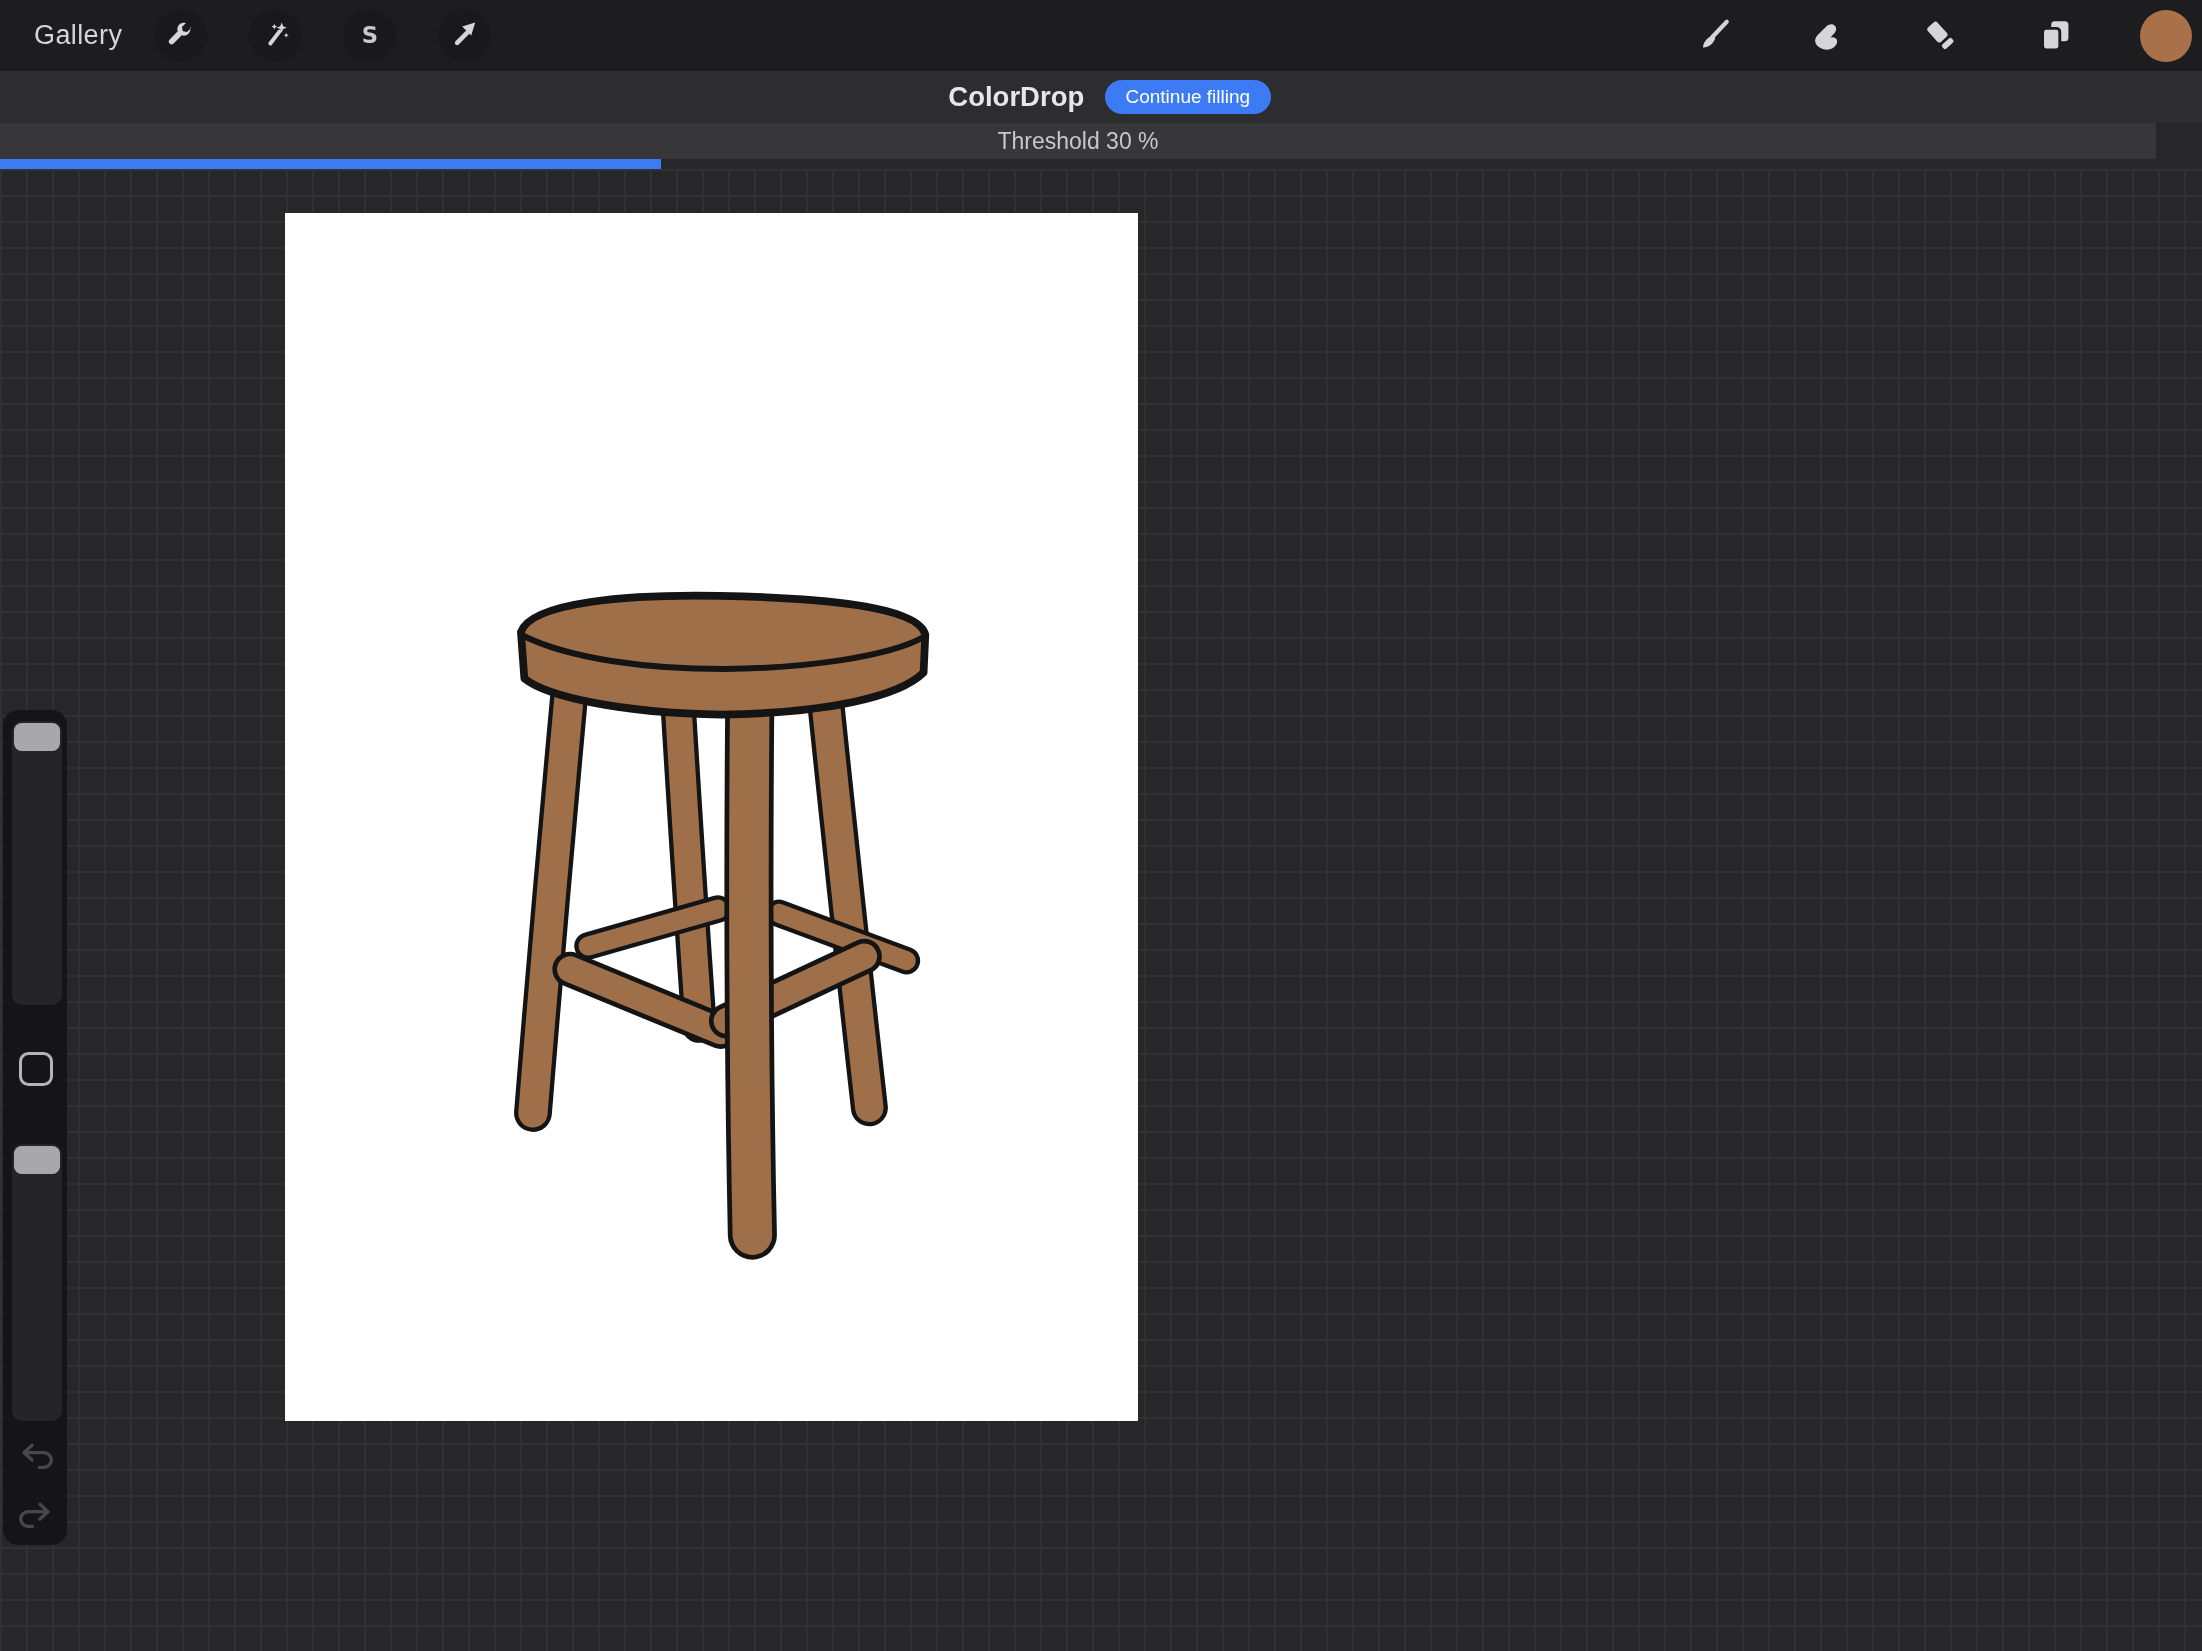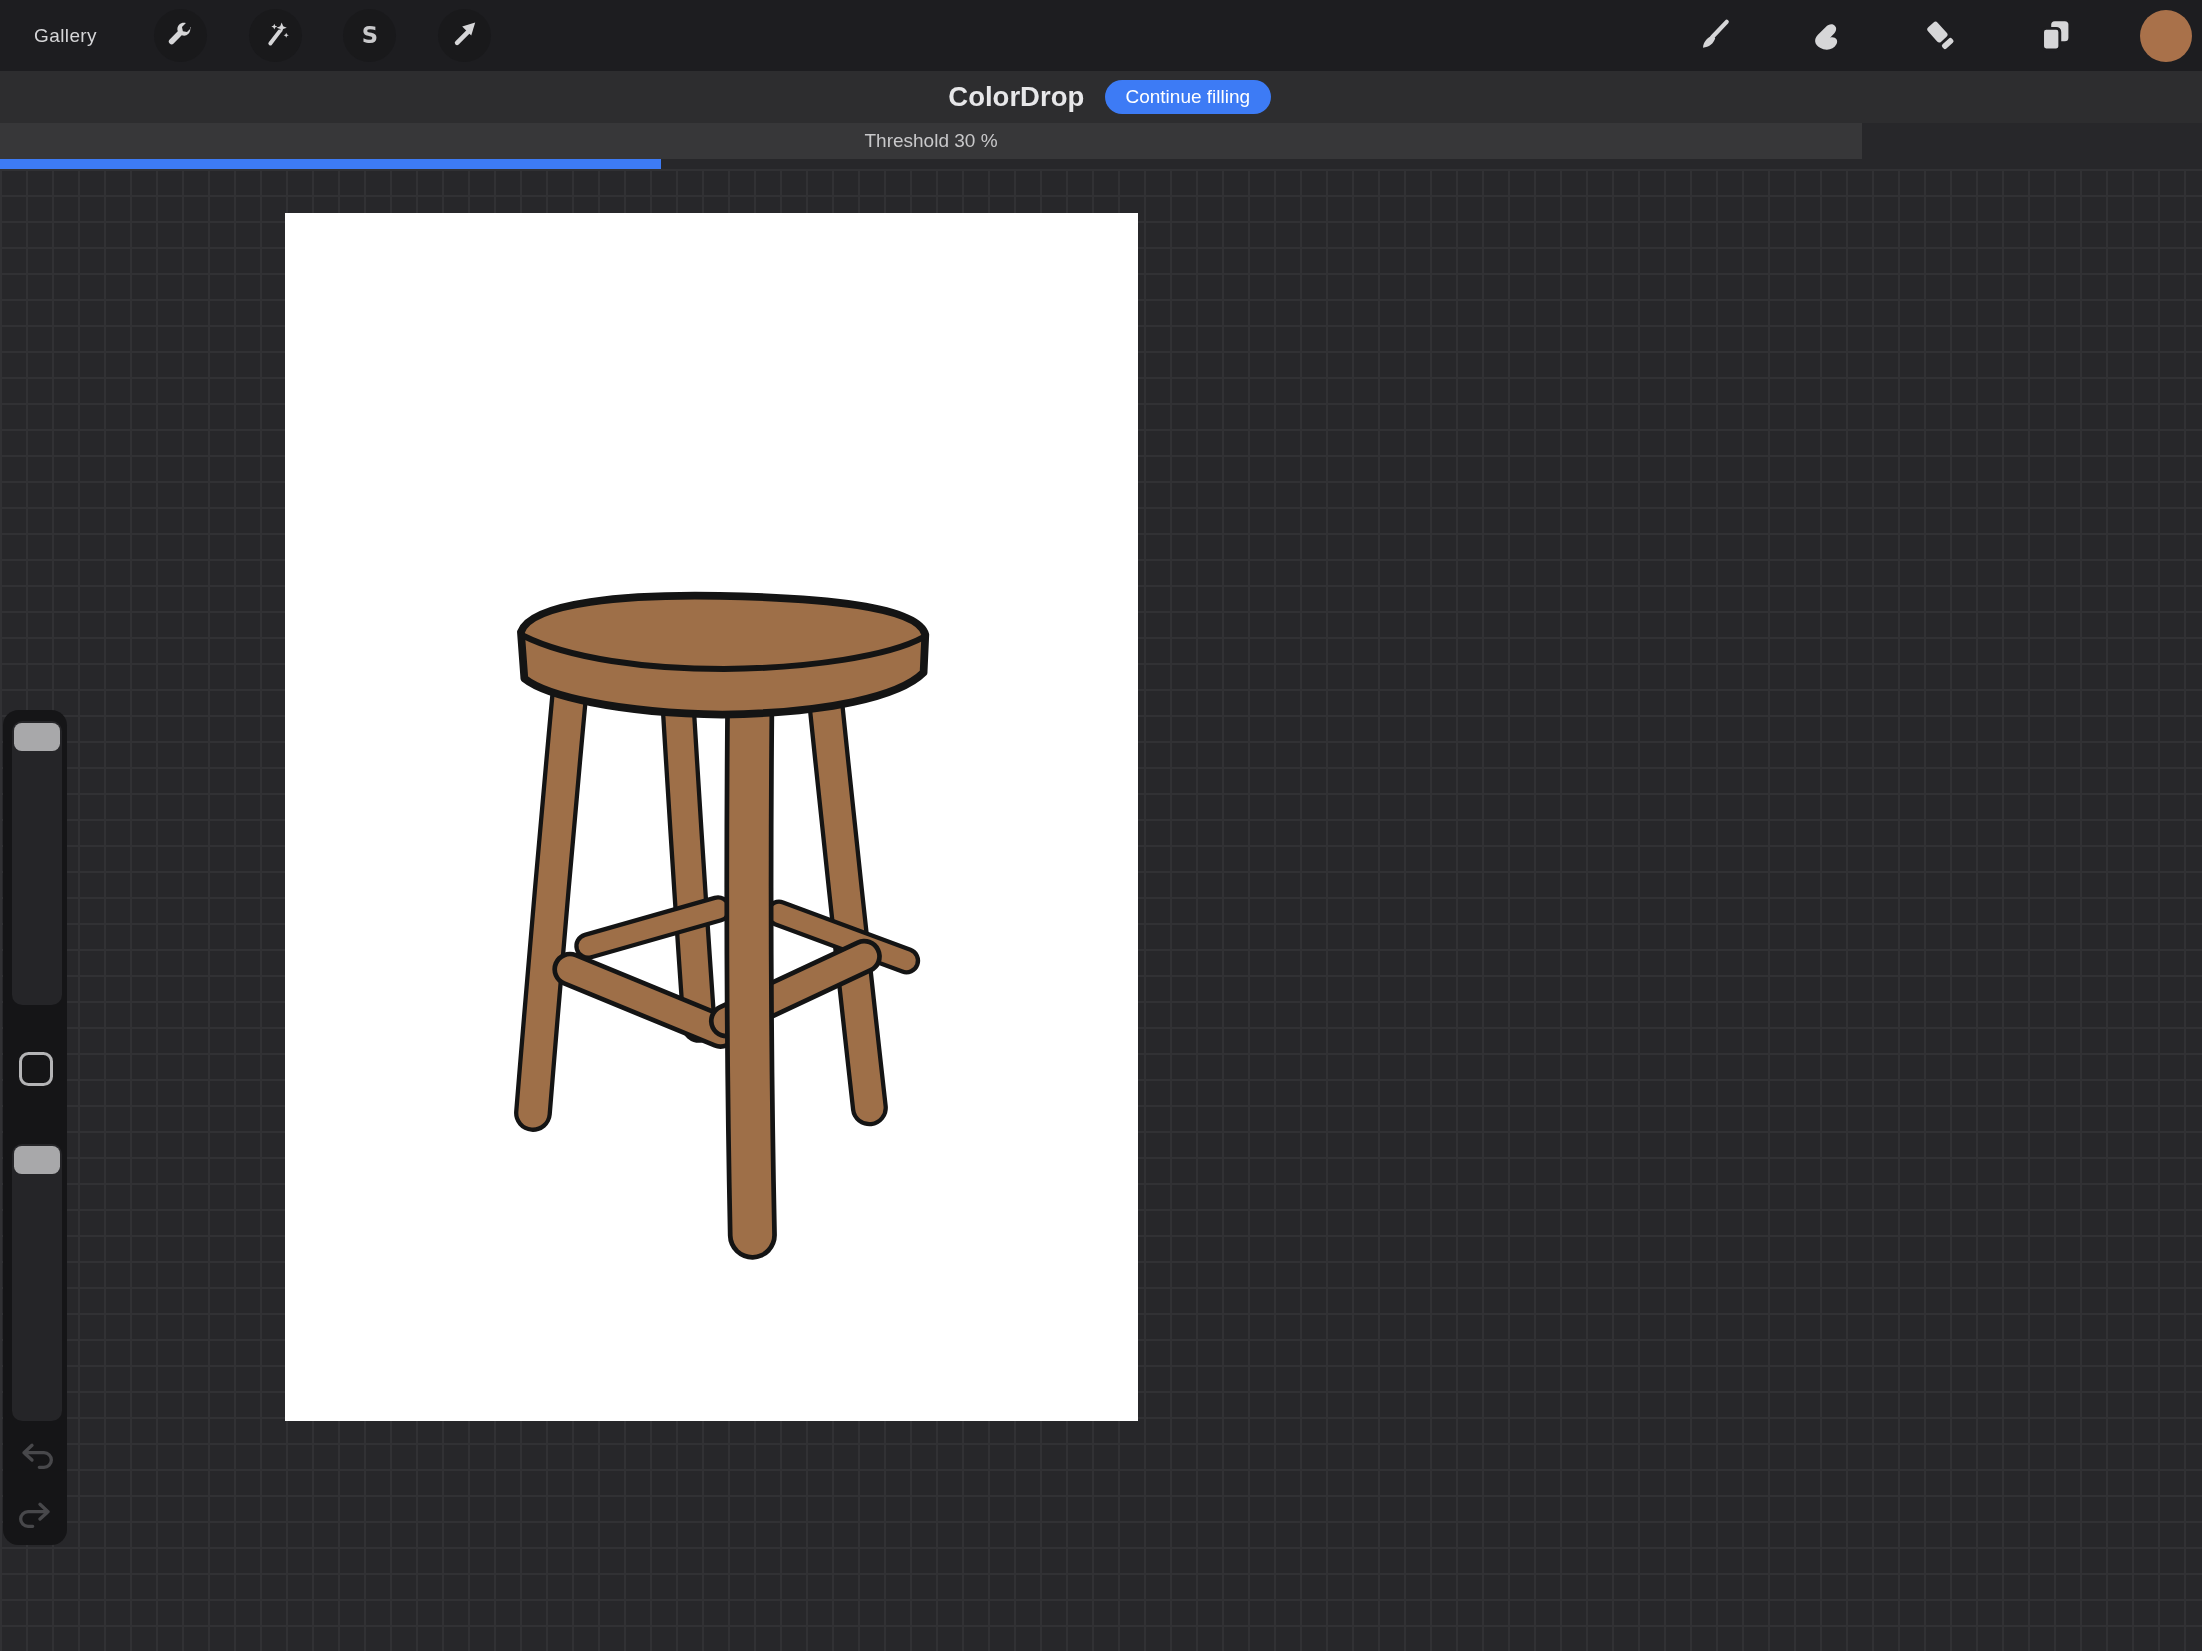--- a/index.html
+++ b/index.html
@@ -29,36 +29,36 @@
     background-image:linear-gradient(var(--grid-line) 1.7px,transparent 1.7px),
                      linear-gradient(90deg,var(--grid-line) 1.7px,transparent 1.7px);
     background-size:26px 26px;}
 
   
   .canvas{position:absolute;left:285px;top:213px;width:853px;height:1208px;background:#ffffff;}
 
   
   .toolbar{position:absolute;left:0;top:0;width:2203px;height:71px;background:var(--toolbar-bg);}
   .gallery-label{position:absolute;left:34px;top:0;height:71px;display:flex;align-items:center;
-    color:#d6d6d8;font-size:19px;letter-spacing:0.4px;}
+    color:#d6d6d8;font-size:27px;letter-spacing:0.4px;}
   .tool-circle{position:absolute;top:8.6px;width:53px;height:53px;border-radius:50%;
     background:var(--icon-circle);display:flex;align-items:center;justify-content:center;cursor:pointer;}
   .tool-plain{position:absolute;top:12px;width:46px;height:46px;display:flex;align-items:center;justify-content:center;cursor:pointer;}
   .swatch{position:absolute;left:2140px;top:10.3px;width:52px;height:52px;border-radius:50%;cursor:pointer;}
 
   
   .subheader{position:absolute;left:0;top:71px;width:2203px;height:52px;background:var(--subheader-bg);
     display:flex;align-items:center;justify-content:center;gap:20.6px;}
   .subheader .title{color:#e7e7e9;font-size:27.5px;font-weight:bold;margin-left:16px;}
   .pill{background:var(--accent-blue);color:#fff;border:none;font-size:19px;
     padding:6.9px 20.6px;border-radius:19px;font-family:inherit;cursor:pointer;line-height:1.1;}
 
   
-  .threshold-row{position:absolute;left:0;top:123px;width:1862px;height:36px;background:var(--threshold-bg);
-    display:flex;align-items:center;justify-content:center;color:#c8c8ca;font-size:19px;}
+  .threshold-row{position:absolute;left:0;top:123px;width:2156px;height:36px;background:var(--threshold-bg);
+    display:flex;align-items:center;justify-content:center;color:#c8c8ca;font-size:23px;}
   .progress-track{position:absolute;left:0;top:159px;width:2203px;height:9.5px;}
   .progress-fill{height:9.5px;background:var(--accent-blue);}
 
   
   .side-panel{position:absolute;left:3.4px;top:710px;width:64px;height:835px;
     background:var(--panel-bg);border-radius:15.5px;}
   .slider{position:absolute;left:8.6px;width:50px;background:var(--track-bg);border-radius:10.3px;}
   .slider.size{top:11.2px;height:284px;}
   .slider.opacity{top:434px;height:277px;}
   .handle{position:absolute;left:1.7px;top:1.7px;width:46px;height:28px;border-radius:7.7px;

